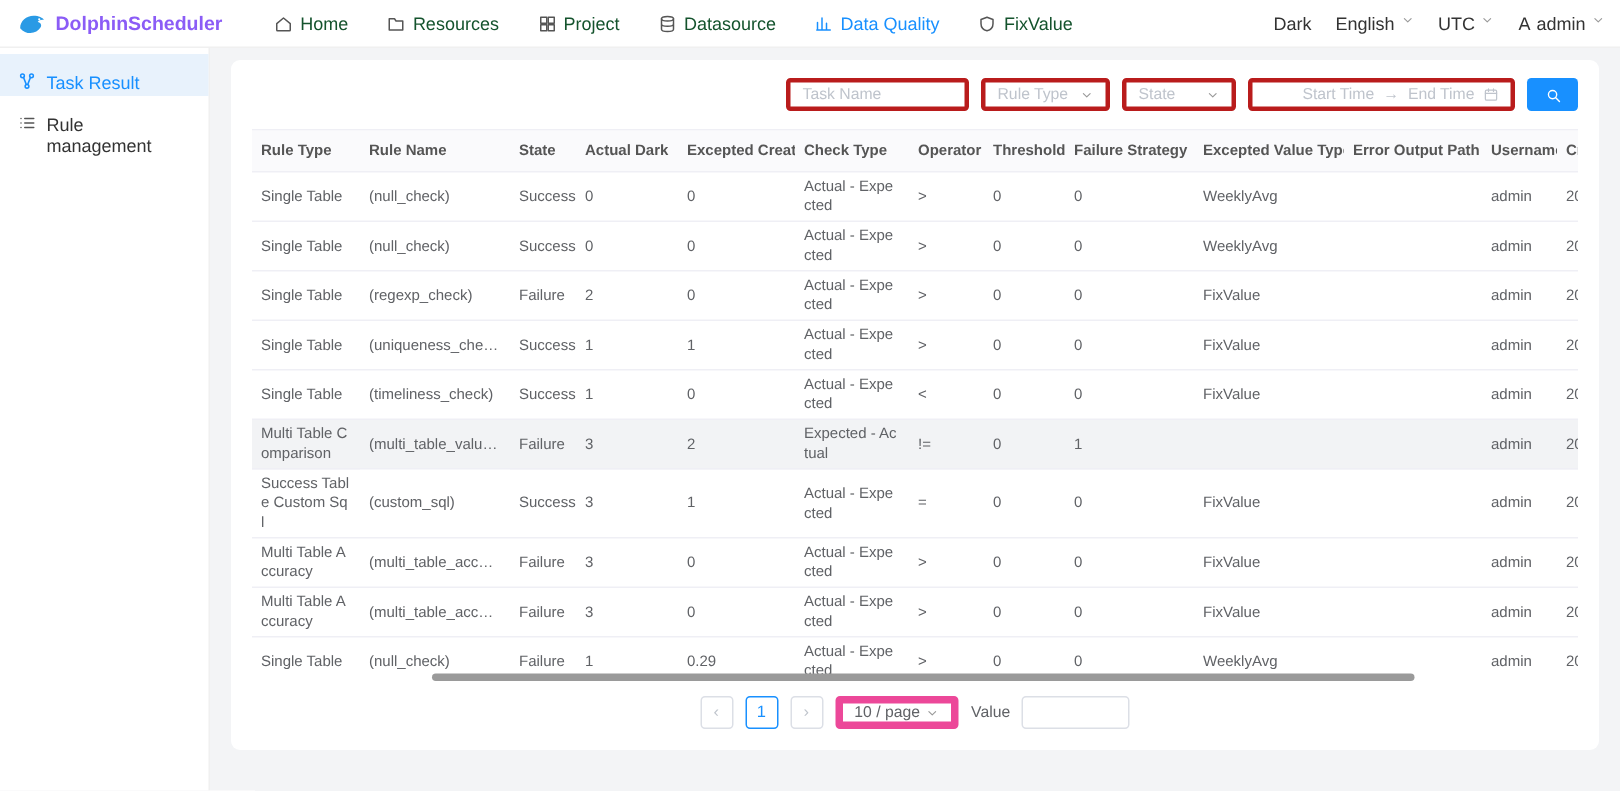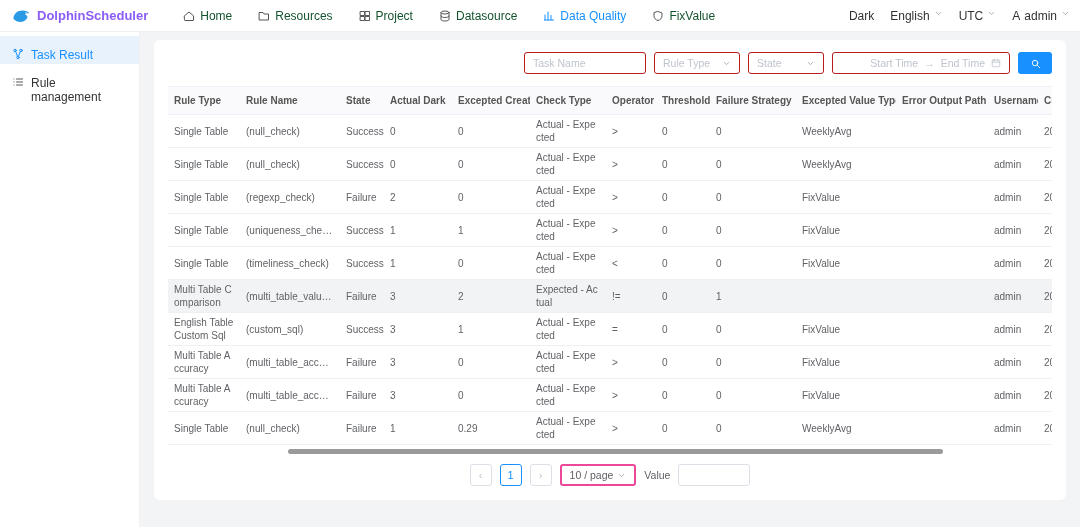--- a/index.html
+++ b/index.html
@@ -26,21 +26,21 @@
   .side-item { display:flex; align-items:flex-start; gap:7px; height:28px; padding:12px 12px; font-size:12px; color:#333; cursor:pointer; }
   .side-item .icon { display:flex; color:#555; }
   .side-item.active { background:#e8f2fc; color:#1890ff; }
   .side-item.active .icon { color:#1890ff; }
 
   .main { flex:1; padding:8px 14px 0; overflow:hidden; }
   .card { background:#fff; border-radius:6px; padding:12px 14px; height:460px; display:flex; flex-direction:column; }
 
   
   .filter-bar { display:flex; justify-content:flex-end; align-items:center; gap:8px; margin-bottom:12px; }
-  .ctl { height:22px; border:1px solid #b91c1c; border-radius:3px; background:#fff; display:flex; align-items:center; padding:0 8px; font-size:10.5px; color:#bfc4cc; gap:6px; font-family:"Liberation Sans", sans-serif; }
+  .ctl { height:22px; border:3px solid #b91c1c; border-radius:3px; background:#fff; display:flex; align-items:center; padding:0 8px; font-size:10.5px; color:#bfc4cc; gap:6px; font-family:"Liberation Sans", sans-serif; }
   input.ctl { width:122px; color:#333; outline:none; }
   input.ctl::placeholder { color:#bfc4cc; }
   .select { justify-content:space-between; cursor:pointer; }
   .sel-rule-type { width:86px; } .sel-state { width:76px; }
   .daterange { width:178px; justify-content:flex-end; cursor:pointer; }
   .daterange .icon svg { width:10px; height:10px; stroke:#bfc4cc; }
   .search-btn { width:34px; height:22px; background:#1890ff; border:none; border-radius:3px; display:flex; align-items:center; justify-content:center; cursor:pointer; }
   .search-btn .icon svg { width:11px; height:11px; stroke:#fff; }
 
   
@@ -51,21 +51,21 @@
   td { height:33px; color:#606266; line-height:13px; vertical-align:middle; }
   td.col-0, td.col-5 { word-break:break-all; }
   td.col-1 { white-space:nowrap; overflow:hidden; text-overflow:ellipsis; }
   tr.highlighted td { background:#f2f3f5; }
   .hscroll { position:absolute; left:120px; bottom:0; width:655px; height:5px; border-radius:3px; background:#9a9a9a; cursor:pointer; }
 
   
   .pagination { display:flex; align-items:center; justify-content:center; gap:8px; padding:10px 0 2px; font-size:10.5px; color:#606266; }
   .pg-btn { min-width:22px; height:22px; border:1px solid #dcdfe6; background:#fff; border-radius:3px; color:#bfc4cc; font-size:11px; display:flex; align-items:center; justify-content:center; cursor:pointer; font-family:"Liberation Sans", sans-serif; }
   .pg-btn.active { border-color:#1890ff; color:#1890ff; }
-  .pg-size { height:22px; border:2px solid #ec4899; border-radius:3px; display:flex; align-items:center; gap:4px; padding:0 8px; cursor:pointer; color:#606266; }
+  .pg-size { height:22px; border:5px solid #ec4899; border-radius:3px; display:flex; align-items:center; gap:4px; padding:0 8px; cursor:pointer; color:#606266; }
   .pg-goto-input { width:72px; height:22px; border:1px solid #dcdfe6; border-radius:3px; padding:0 6px; font-size:10.5px; outline:none; font-family:"Liberation Sans", sans-serif; }
 </style>
 </head>
 <body>
 
 <header class="topnav">
   <div class="brand">
     <span class="icon">
       <svg viewBox="0 0 32 32" style="width:22px;height:22px;stroke:none;">
         <path d="M5 20c0-7 6-12 13-12 5 0 9 2 10 4-2-.5-5 0-6 2 3 .5 4 3 3 5-4 7-14 8-20 1z" fill="#2a9ae5"></path>
@@ -344,21 +344,21 @@
                 <td class="col-5">Expected - Actual</td>
                 <td class="col-6">!=</td>
                 <td class="col-7">0</td>
                 <td class="col-8">1</td>
                 <td class="col-9"></td>
                 <td class="col-10"></td>
                 <td class="col-11">admin</td>
                 <td class="col-12">20</td>
               </tr>
               <tr>
-                <td class="col-0">English Table Custom Sql</td>
+                <td class="col-0">Success Table Custom Sql</td>
                 <td class="col-1">(custom_sql)</td>
                 <td class="col-2">Success</td>
                 <td class="col-3">3</td>
                 <td class="col-4">1</td>
                 <td class="col-5">Actual - Expected</td>
                 <td class="col-6">=</td>
                 <td class="col-7">0</td>
                 <td class="col-8">0</td>
                 <td class="col-9">FixValue</td>
                 <td class="col-10"></td>

